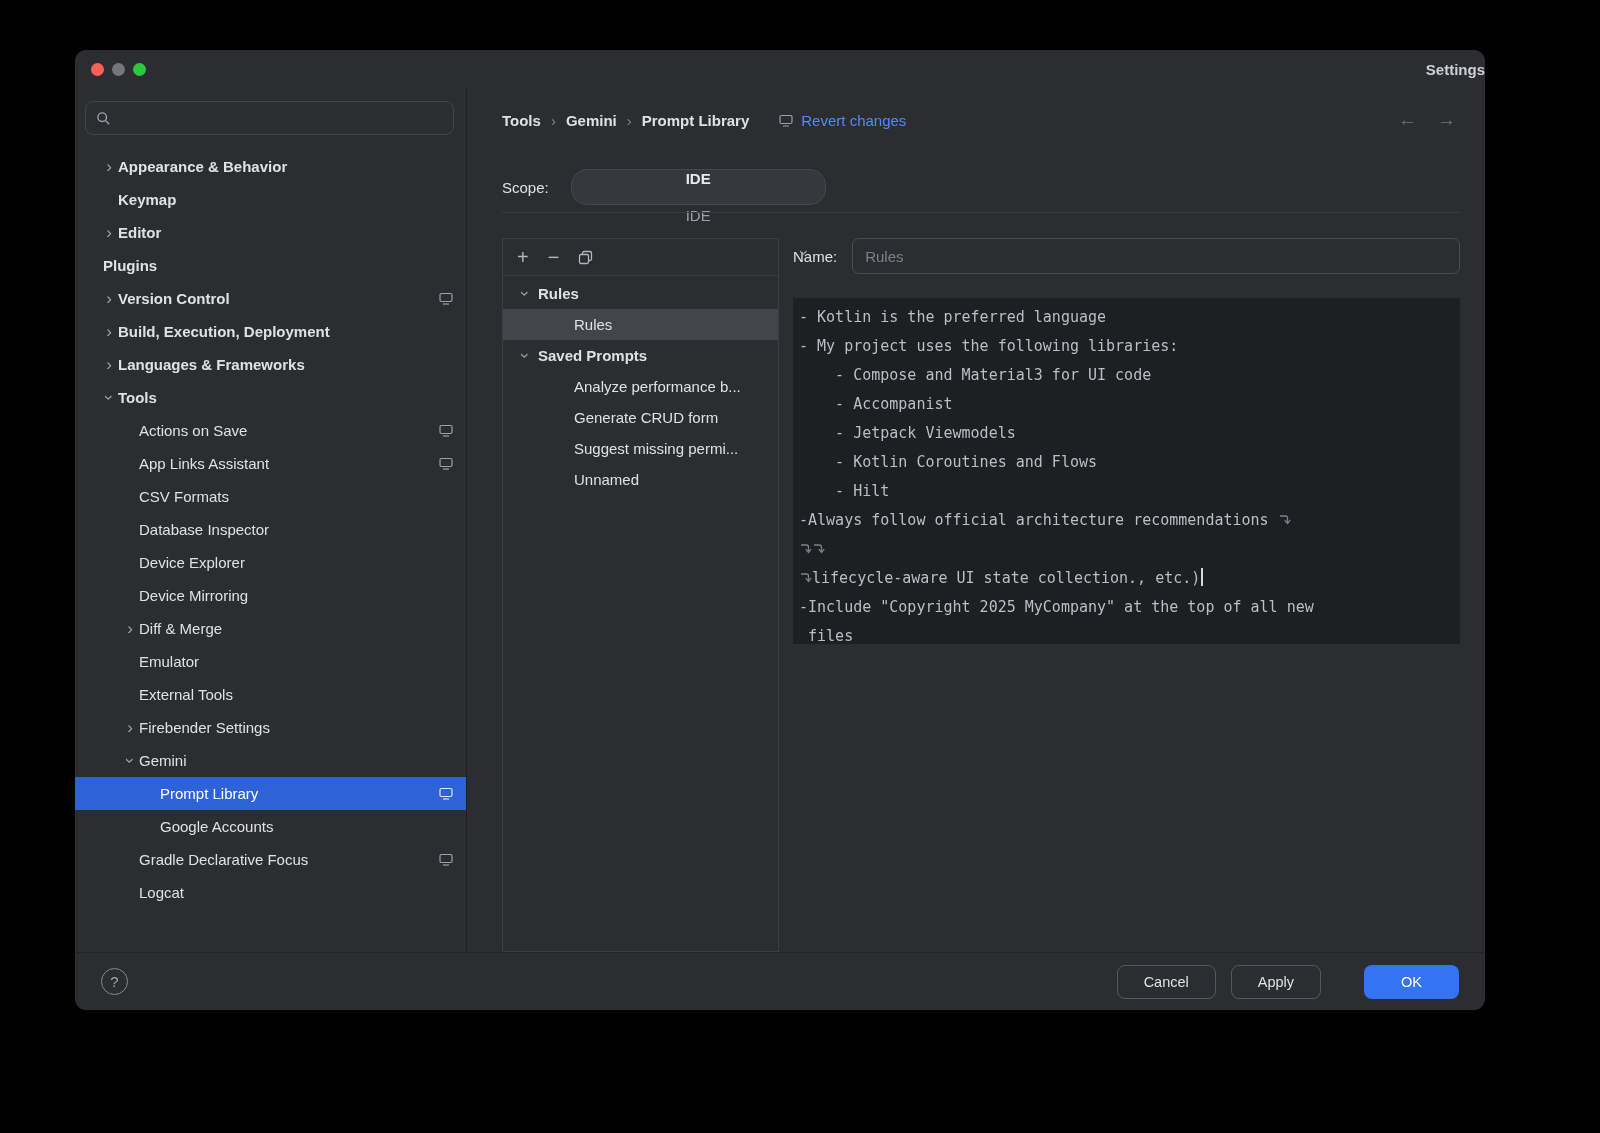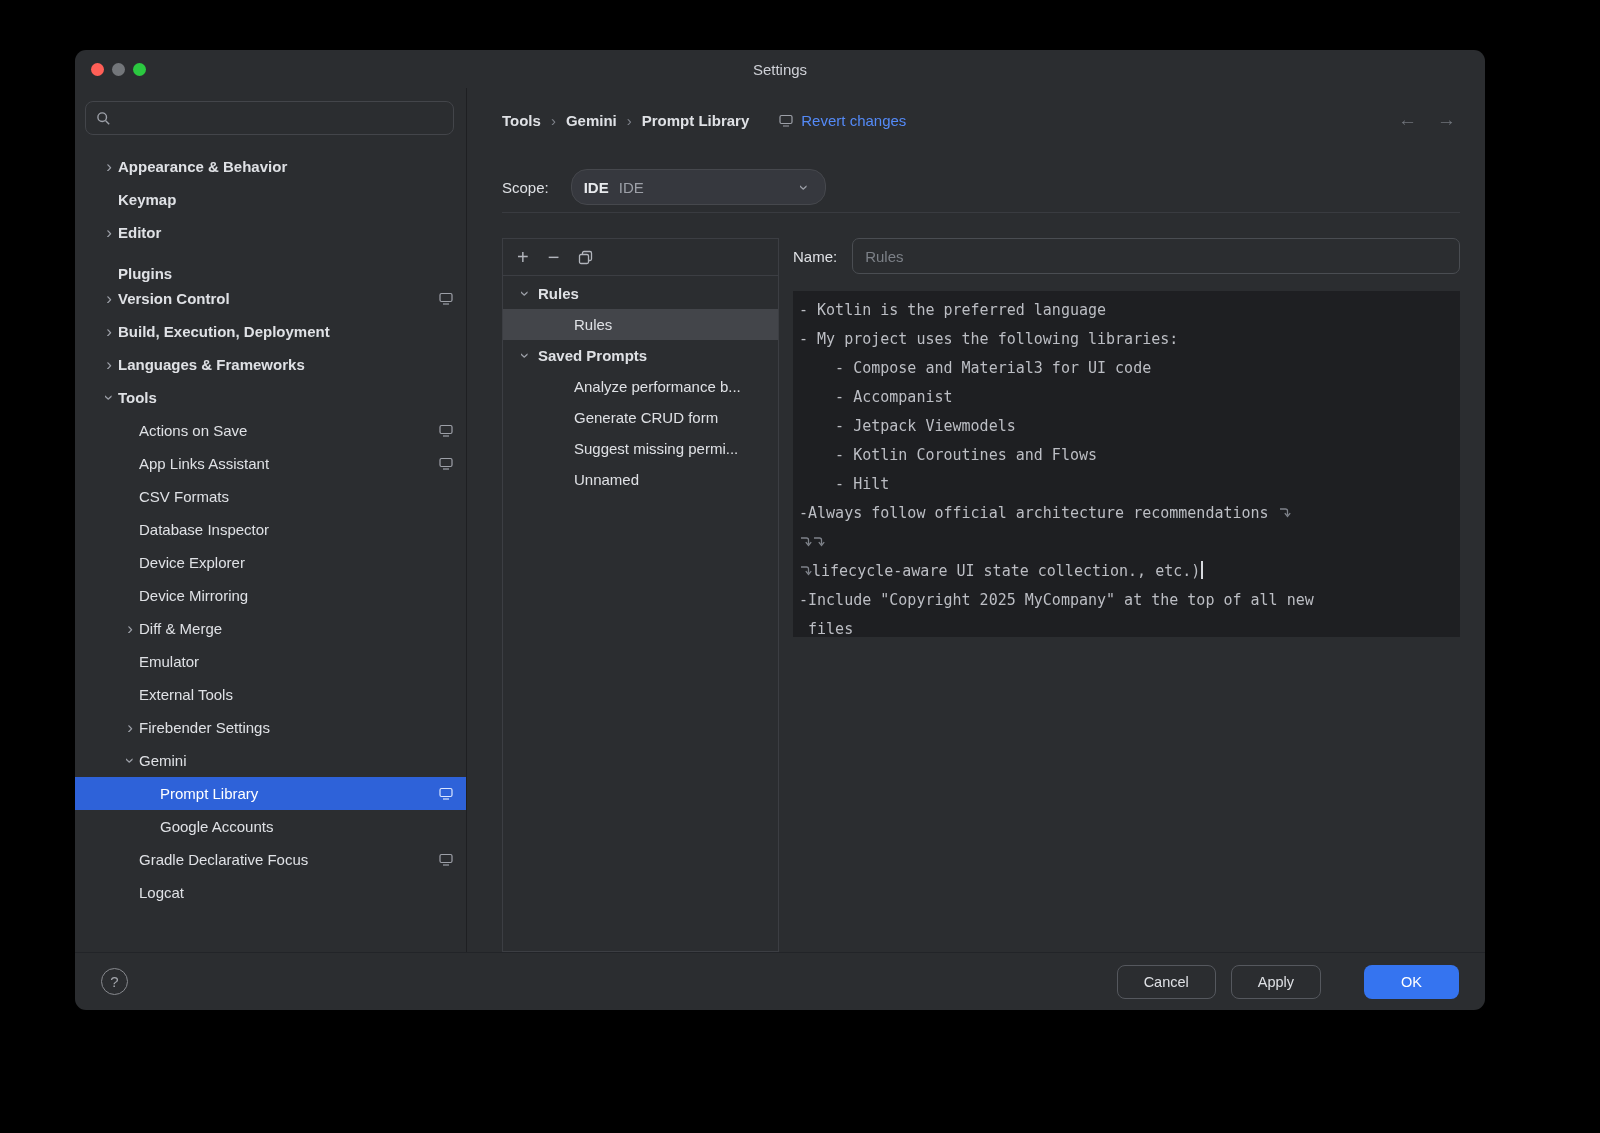--- a/index.html
+++ b/index.html
@@ -5,21 +5,21 @@
   * { margin:0; padding:0; box-sizing:border-box; }
   html,body { background:#000; }
   .stage { position:relative; width:1600px; height:1133px; background:#000; overflow:hidden;
            font-family:"Liberation Sans", sans-serif; }
   .window { position:absolute; left:75px; top:50px; width:1410px; height:960px;
             background:#2b2d30; border-radius:11px; display:flex; flex-direction:column;
             color:#dfe1e5; font-size:15px; overflow:hidden; }
 
   
   .titlebar { height:38px; flex:none; position:relative; }
-  .title { text-align:center; line-height:40px; font-weight:400; color:#ced0d6; font-size:15px; }
+  .title { text-align:right; line-height:40px; font-weight:700; color:#ced0d6; font-size:15px; }
   .lights { position:absolute; left:16px; top:13px; display:flex; gap:8px; }
   .light { width:13px; height:13px; border-radius:50%; display:inline-block; }
   .light.red { background:#ff5f57; }
   .light.gray { background:#73767a; }
   .light.green { background:#2bc840; }
 
   .content { flex:1; display:flex; min-height:0; }
 
   
   .sidebar { width:392px; flex:none; border-right:1px solid #1e1f22; display:flex; flex-direction:column; }
@@ -41,21 +41,21 @@
   .main { flex:1; min-width:0; display:flex; flex-direction:column; padding:0 25px 0 35px; }
   .breadcrumb-row { margin-top:20px; height:24px; display:flex; align-items:center; font-size:15px; }
   .breadcrumb { display:flex; align-items:center; }
   .crumb { font-weight:700; color:#dfe1e5; }
   .sep { color:#7f838b; margin:0 10px; font-weight:400; }
   .revert { margin-left:30px; display:flex; align-items:center; gap:8px; color:#548af7; cursor:pointer; }
   .nav-arrows { margin-left:auto; display:flex; gap:20px; color:#6f737a; font-size:19px; padding-right:4px; }
 
   .scope-row { margin-top:37px; display:flex; align-items:center; gap:22px; }
   .dropdown { width:255px; height:36px; background:#36383e; border:1px solid #46484d; border-radius:16px;
-              display:flex; align-items:center; padding:0 12px; gap:10px; cursor:pointer; }
+              display:flex; align-items:center; padding:0 12px; gap:20px; cursor:pointer;flex-direction:column; }
   .dropdown .tag { font-weight:700; color:#e8eaed; }
   .dropdown .val { color:#9da0a8; }
   .dropdown .chev { margin-left:auto; }
 
   .hr { border-bottom:1px solid #393b40; margin-top:7px; }
 
   .body-row { margin-top:25px; flex:1; min-height:0; display:flex; gap:14px; }
 
   
   .prompt-panel { width:277px; flex:none; border:1px solid #3c3e43; display:flex; flex-direction:column; }
@@ -67,21 +67,21 @@
   .p-row { height:31px; display:flex; align-items:center; font-size:15px; color:#dfe1e5; cursor:default; }
   .p-row.group { padding-left:13px; font-weight:700; gap:4px; }
   .p-row.item { padding-left:71px; }
   .p-row.item.selected { background:#43454a; }
 
   
   .editor-col { flex:1; min-width:0; display:flex; flex-direction:column; }
   .name-row { display:flex; align-items:center; gap:15px; height:36px; flex:none; }
   .name-input { flex:1; height:36px; border:1px solid #4a4d52; border-radius:7px; background:transparent;
                 display:flex; align-items:center; padding:0 12px; color:#7c8087; cursor:text; }
-  .editor { margin-top:17px; height:346px; flex:none; background:#1e1f22; padding:5px 4px 5px 6px;
+  .editor { margin-top:24px; height:346px; flex:none; background:#1e1f22; padding:5px 4px 5px 6px;
             font-family:"DejaVu Sans Mono", monospace; font-size:15px; line-height:29px; color:#bcbec4;
             overflow:hidden; cursor:text; }
   .ed-line { height:29px; white-space:pre; }
   .ed-line .txt { white-space:pre; }
   .ed-line svg { vertical-align:-2px; }
   .caret { display:inline-block; width:2px; height:18px; background:#d6d8dd; vertical-align:-3px; margin-left:1px; }
 
   
   .footer { height:58px; flex:none; border-top:1px solid #222428; display:flex; align-items:center;
             padding:0 26px; gap:15px; }
@@ -126,21 +126,21 @@
               <span>Appearance &amp; Behavior</span>
             </div>
             <div class="tree-row bold" style="padding-left: 25px;">
               <span class="chev"></span>
               <span>Keymap</span>
             </div>
             <div class="tree-row bold" style="padding-left: 25px;">
               <span class="chev">›</span>
               <span>Editor</span>
             </div>
-            <div class="tree-row bold" style="padding-left: 25px; align-items: flex-end;">
+            <div class="tree-row bold" style="padding-left: 10px;">
               <span class="chev"></span>
               <span>Plugins</span>
             </div>
             <div class="tree-row bold" style="padding-left: 25px;">
               <span class="chev">›</span>
               <span>Version Control</span>
               <span class="badge">
                 <svg width="14" height="13" viewBox="0 0 14 13">
                   <rect x="1" y="1.5" width="12" height="8" rx="1.5" fill="none" stroke="currentColor" stroke-width="1.2"></rect>
                   <path d="M4 12 H10" stroke="currentColor" stroke-width="1.2"></path>

